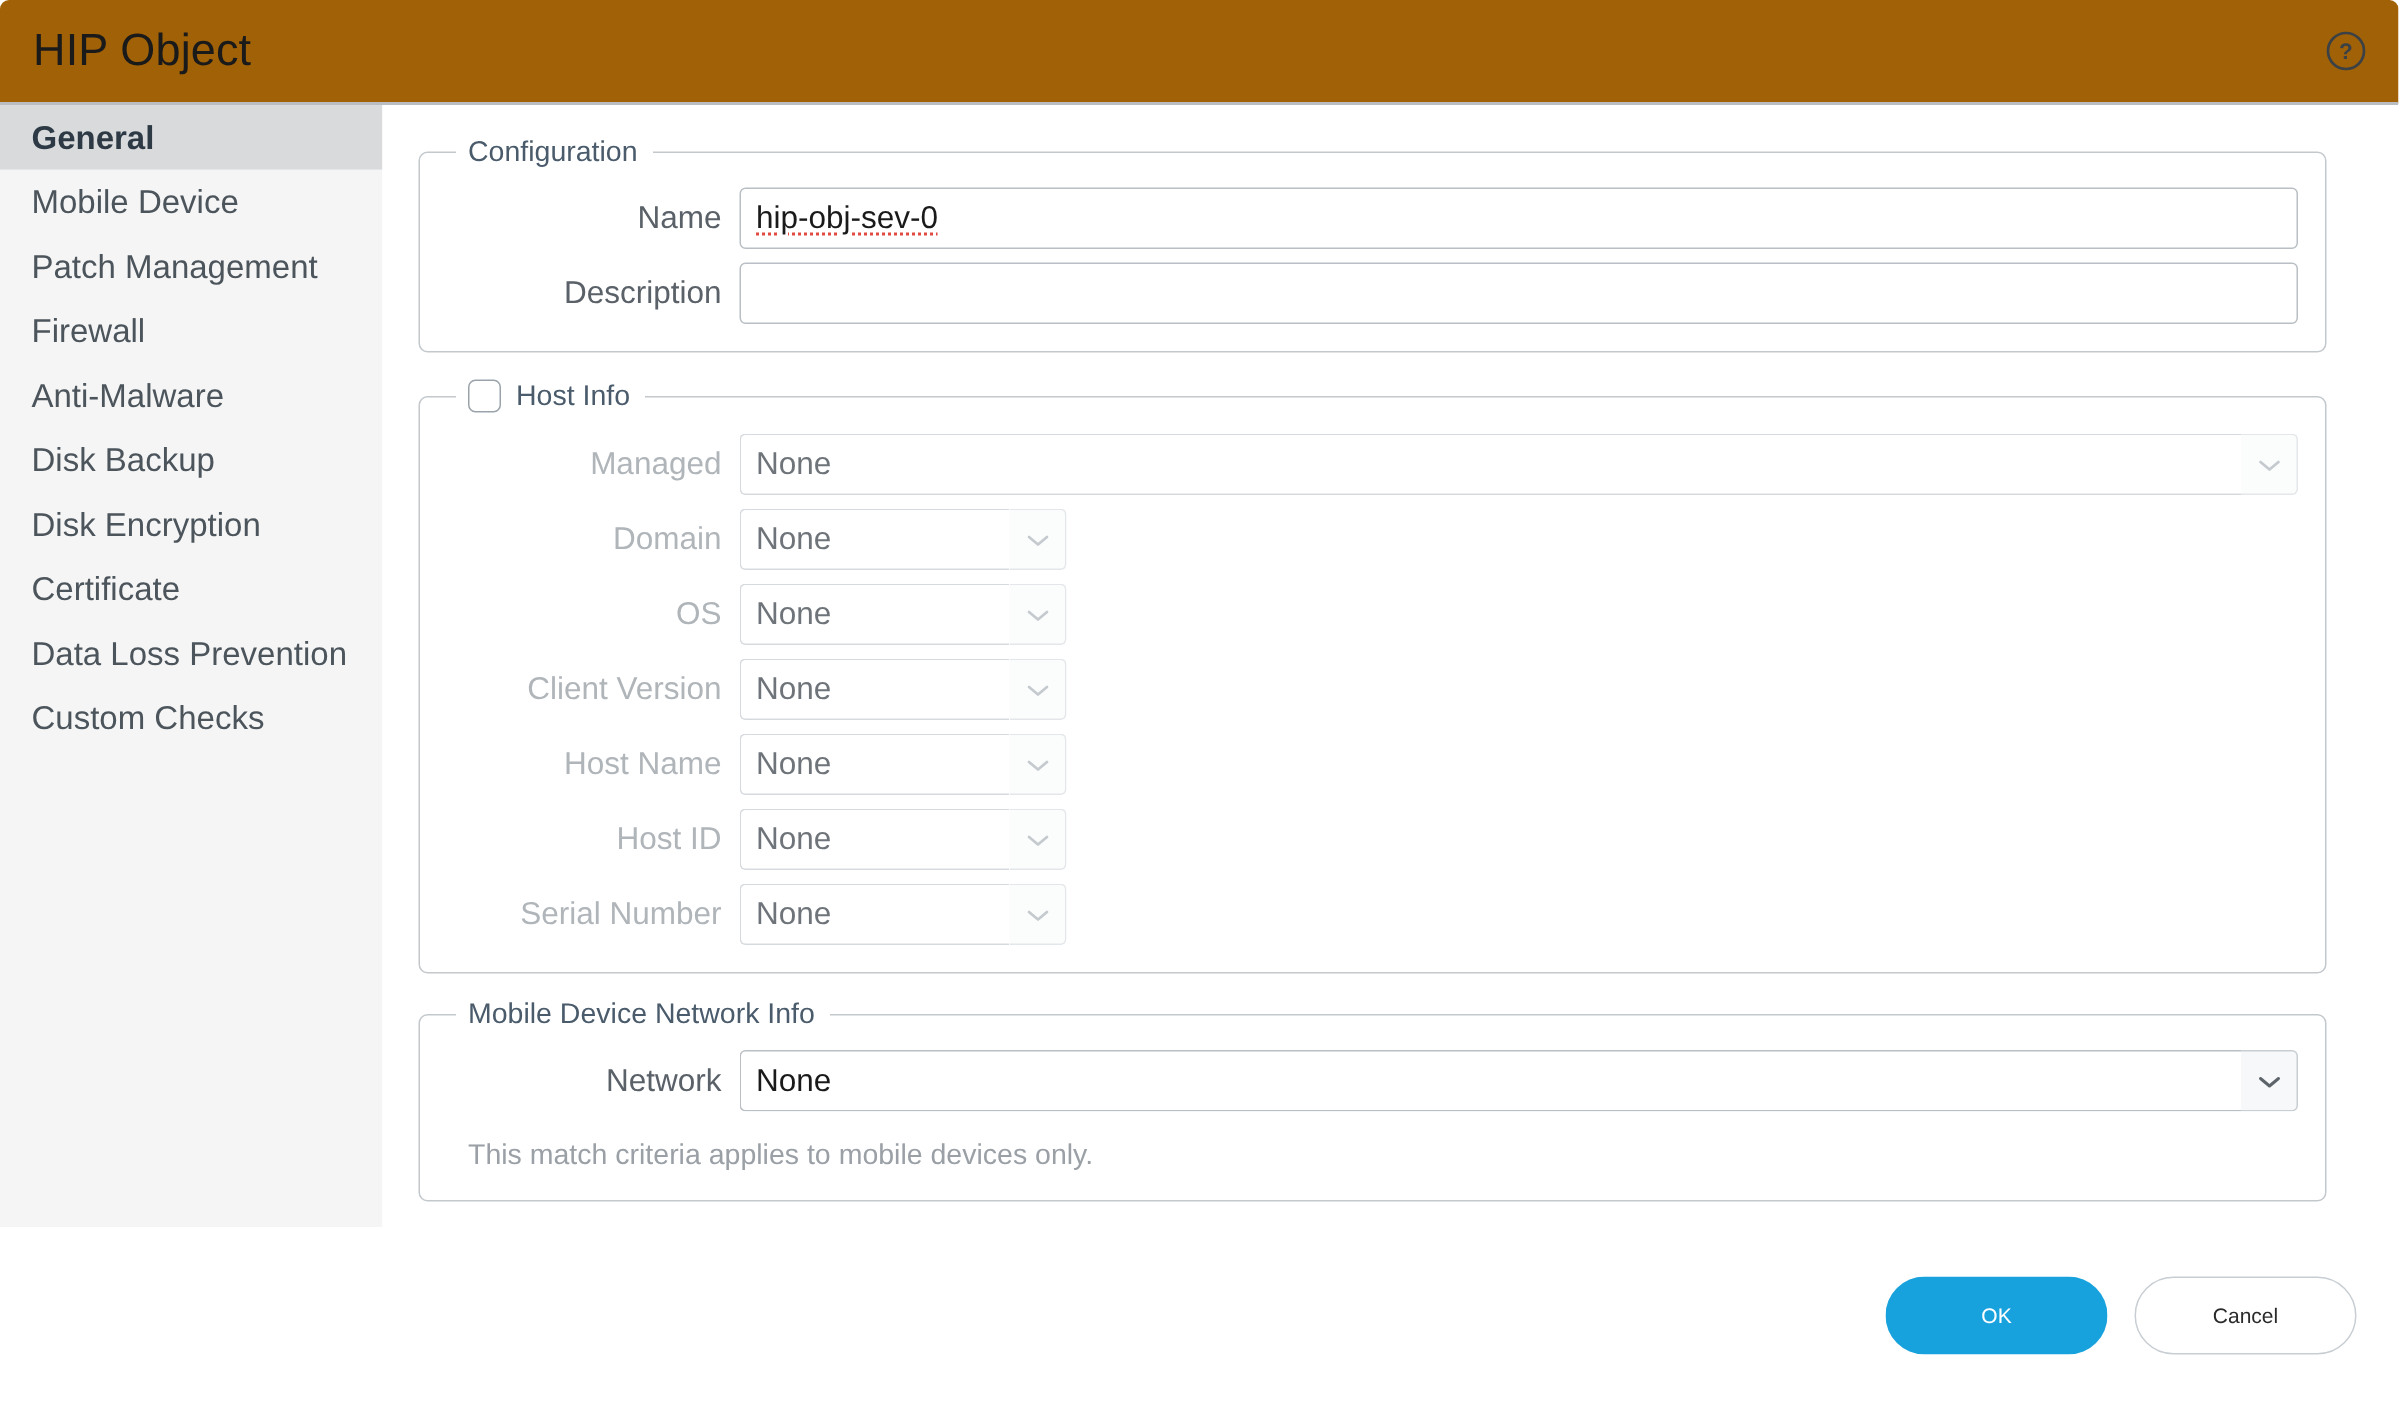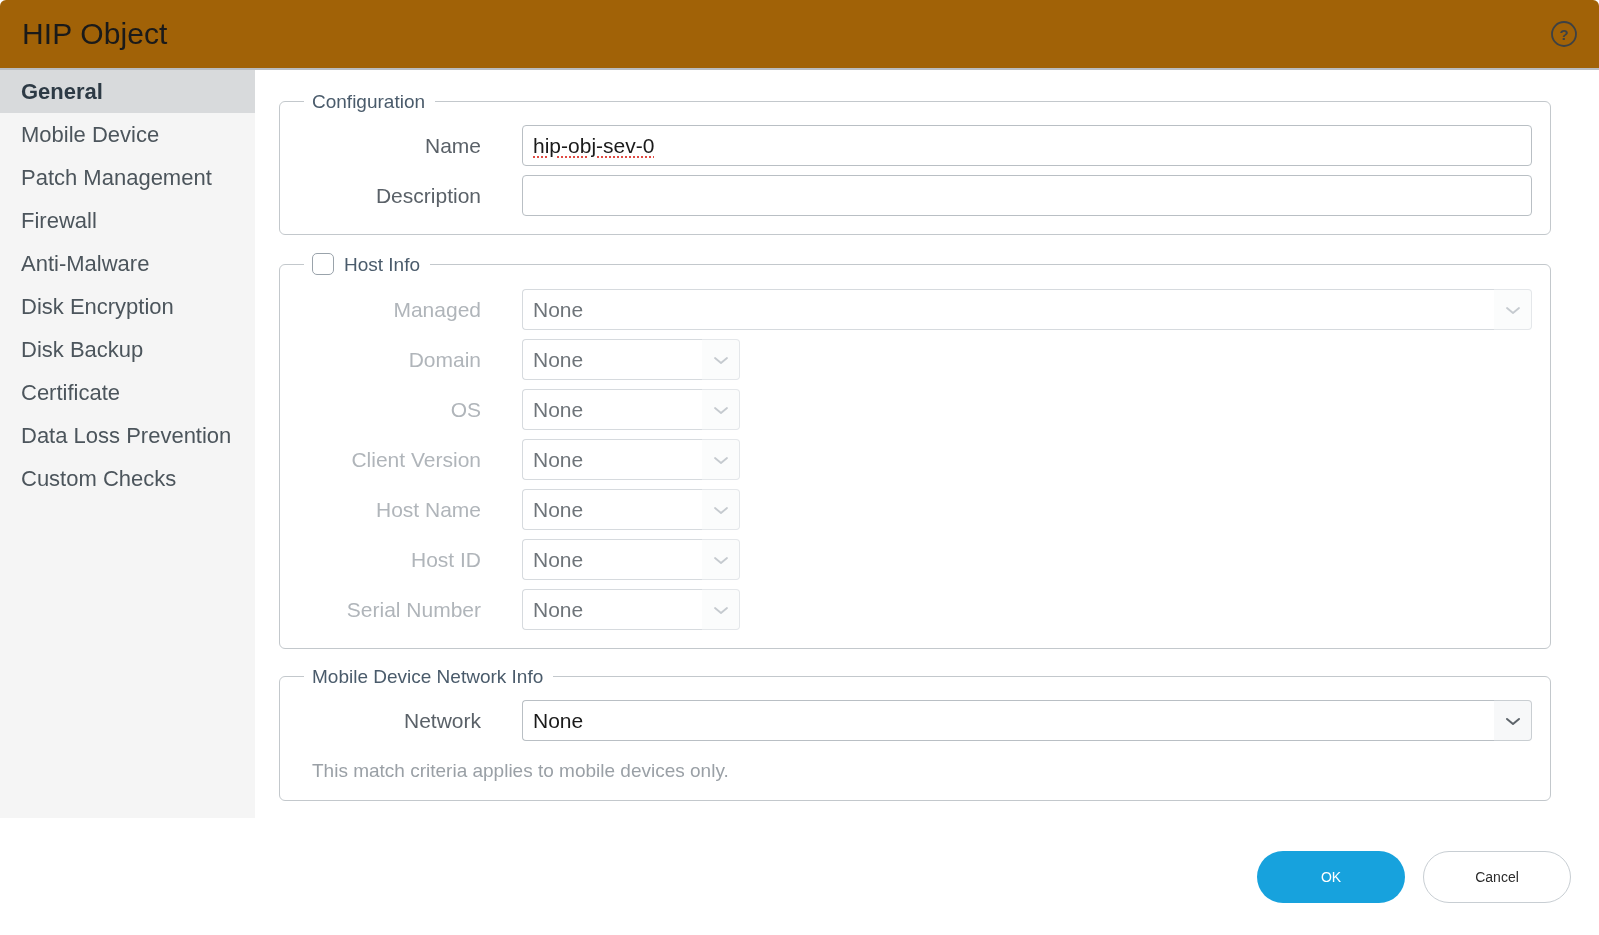--- a/index.html
+++ b/index.html
@@ -123,21 +123,20 @@
     background: #fff;
     display: inline-block;
     cursor: pointer;
     flex: 0 0 22px;
   }
 
   .row {
     display: flex;
     align-items: center;
     margin-bottom: 9px;
-    gap: 29px;
   }
   .row:last-child { margin-bottom: 0; }
 
   .lbl {
     width: 195px;
     flex: 0 0 195px;
     text-align: right;
     padding-right: 12px;
     font-size: 21px;
     color: #5a6168;
@@ -285,24 +284,24 @@
       <div class="side-item">
         <span>Patch Management</span>
       </div>
       <div class="side-item">
         <span>Firewall</span>
       </div>
       <div class="side-item">
         <span>Anti-Malware</span>
       </div>
       <div class="side-item">
+        <span>Disk Backup</span>
+      </div>
+      <div class="side-item">
         <span>Disk Encryption</span>
-      </div>
-      <div class="side-item">
-        <span>Disk Backup</span>
       </div>
       <div class="side-item">
         <span>Certificate</span>
       </div>
       <div class="side-item">
         <span>Data Loss Prevention</span>
       </div>
       <div class="side-item">
         <span>Custom Checks</span>
       </div>

